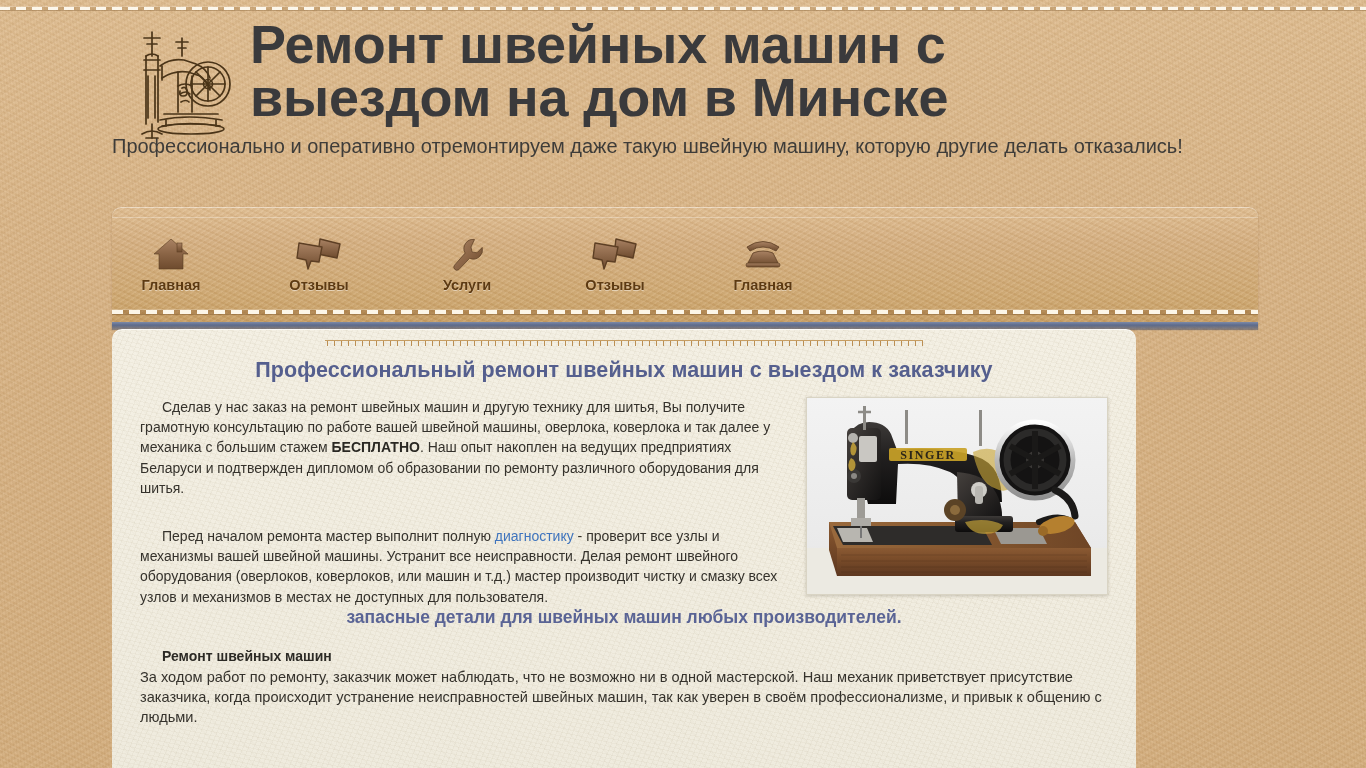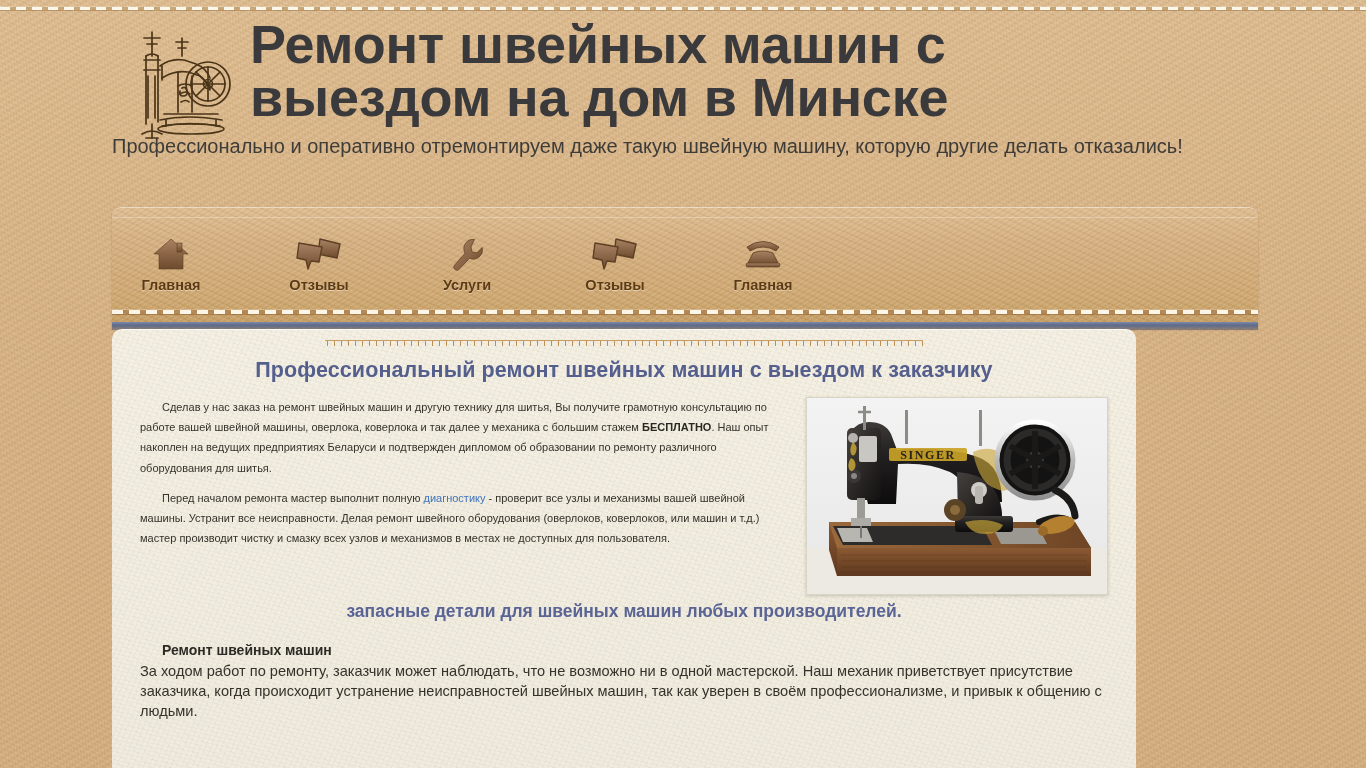--- a/index.html
+++ b/index.html
@@ -172,27 +172,27 @@
     border: 1px solid #d9d4c4;
     background: #efefef;
     position: relative;
     overflow: hidden;
     box-shadow: 0 1px 3px rgba(80,70,50,0.25);
   }
   .machine-photo svg { display: block; }
 
   p.body-text {
     margin: 14px 0 0;
-    font-size: 11px;
+    font-size: 14px;
     line-height: 20.2px;
     color: #35322c;
     text-indent: 22px;
     text-align: left;
   }
-  p.body-text.second { margin-top: 10px; }
+  p.body-text.second { margin-top: 28px; }
   p.body-text b { font-weight: bold; color: #2a2823; }
   p.body-text a {
     color: #3f74bd;
     text-decoration: none;
   }
 
   h3.promo {
     clear: none;
     margin: 0;
     text-align: center;

